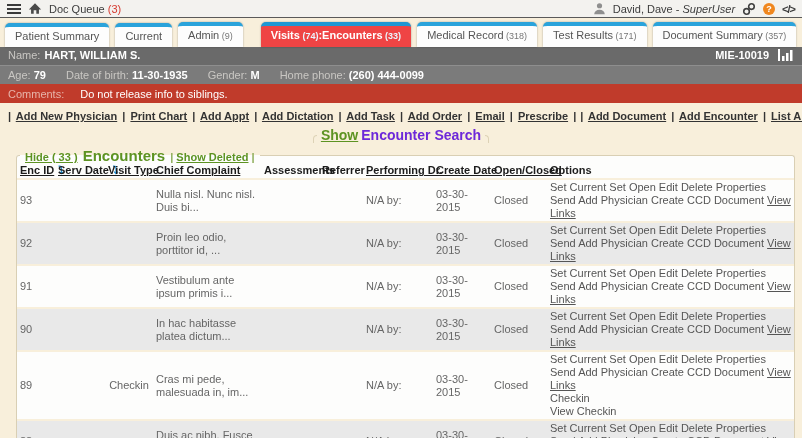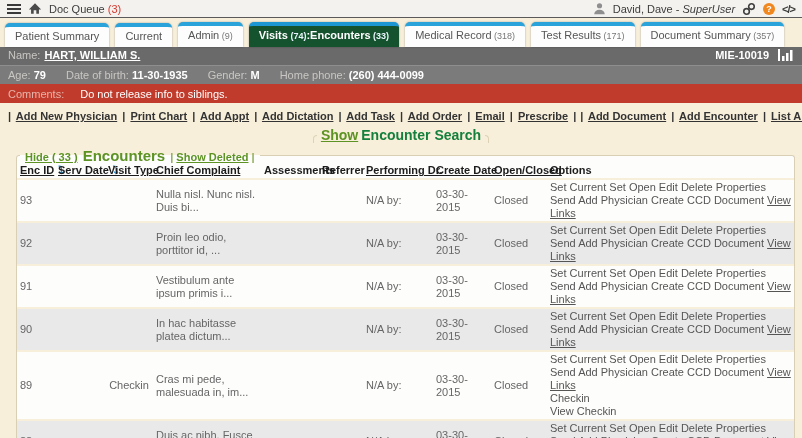--- a/index.html
+++ b/index.html
@@ -28,29 +28,29 @@
   }
   .code-glyph { font-weight:bold; color:#3c3c3c; letter-spacing:-1px; }
   
   .tabbar { padding:16px 0 0 5px; display:flex; gap:6px; align-items:flex-end; height:29px; }
   .tab {
     border-radius:5px 5px 0 0; background:#fdfdfd; border-top:4px solid #2aa3db;
     padding:3px 10px 4px; color:#555; white-space:nowrap; cursor:pointer;
     box-shadow:0 0 2px rgba(0,0,0,.35); line-height:13px;
   }
   .tab .cnt { font-size:9px; color:#777; }
-  .tab.active { background:#14532d; border-top-color:#1d97d4; color:#fff; font-weight:bold; }
+  .tab.active { background:#ef4444; border-top-color:#1d97d4; color:#fff; font-weight:bold;margin-left:12px; }
   .tab.active .cnt { color:#eaf6fd; }
   
   .namebar {
     background:#6a6a6a; color:#fff; padding:2px 8px; height:18px;
     display:flex; align-items:flex-start; gap:4px;
   }
   .namebar .lbl, .demobar .lbl, .comments .lbl { color:#c9c7c3; }
-  .namebar .pname { font-weight:bold; text-decoration:underline; cursor:pointer; }
+  .namebar .pname { font-weight:bold; cursor:pointer; }
   .namebar .pid { font-weight:bold; margin-right:5px; }
   .demobar {
     background:#7b7b7b; border-top:1px solid #8e8e8e; color:#fff;
     padding:3px 8px; height:19px; display:flex; gap:20px; align-items:center;
   }
   .demobar b { font-weight:bold; }
   .comments {
     background:#c03b2b; color:#fff; padding:3px 8px; height:19px;
     display:flex; gap:16px; align-items:center;
   }
@@ -62,21 +62,21 @@
   .links-row .grp { white-space:nowrap; }
   .alink { text-decoration:underline; cursor:pointer; color:#333; }
   .pipe { font-weight:bold; color:#333; padding:0 2px; }
   
   .search-fs {
     width:176px; margin:3px auto 0; border:1px solid #ddd2b6; border-bottom:none;
     border-radius:4px 4px 0 0; height:10px;
   }
   .search-fs legend { margin:0 auto; padding:0 4px; white-space:nowrap; }
   .green-link { color:#5d9322; font-weight:bold; text-decoration:underline; cursor:pointer; }
-  .search-title { color:#15803d; font-weight:bold; font-size:14px; }
+  .search-title { color:#6d28d9; font-weight:bold; font-size:14px; }
   
   .enc-fs {
     margin:4px 7px 0 16px; border:1px solid #d9cfb4; border-bottom:none; border-radius:3px 3px 0 0;
     background:#fdfdfc; padding:0 0 0 0;
   }
   .enc-fs legend { margin-left:3px; padding:0 5px; white-space:nowrap;margin-top:20px; }
   .enc-title { color:#5d9322; font-weight:bold; font-size:15px; padding:0 2px; }
   .green-pipe { color:#8aab55; font-weight:bold; }
   
   table { width:100%; border-collapse:collapse; table-layout:fixed; }

